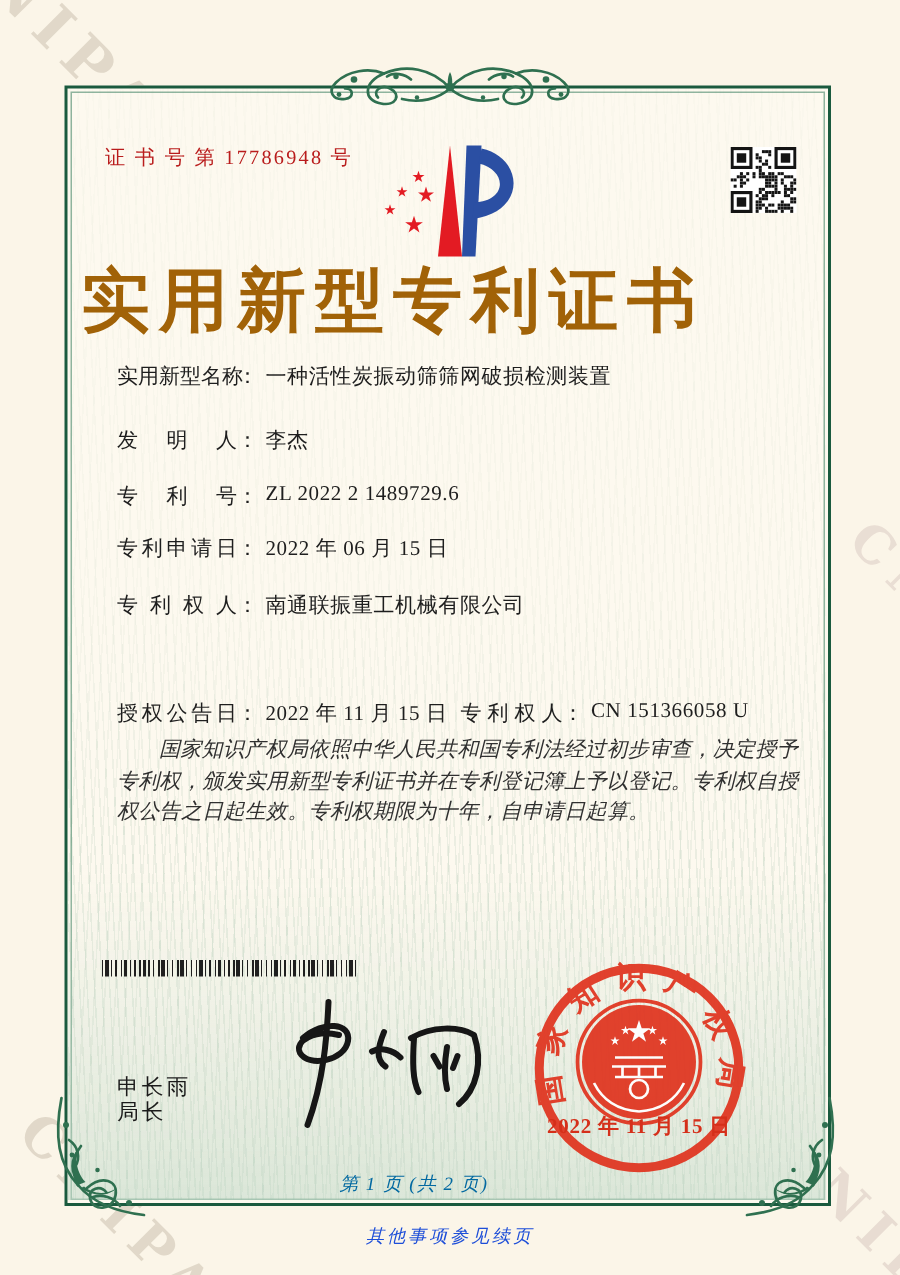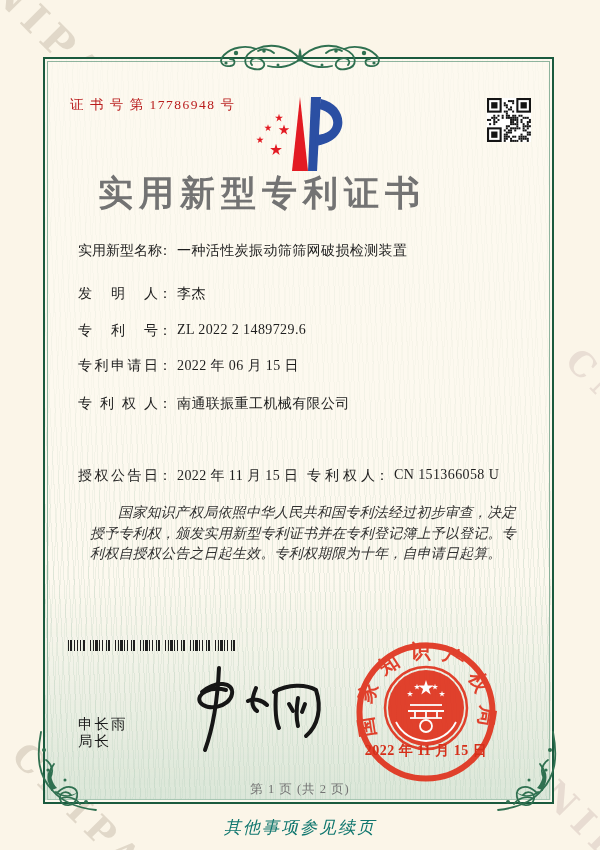--- a/index.html
+++ b/index.html
@@ -25,41 +25,41 @@
     position:absolute;left:45px;top:59px;width:506px;height:741px;
     background-image:
       linear-gradient(to top, rgba(190,214,197,0.55), rgba(190,214,197,0) 30%),
       repeating-linear-gradient(87deg, rgba(110,160,130,0.16) 0 1px, transparent 1px 5px),
       repeating-linear-gradient(93deg, rgba(110,160,130,0.13) 0 1px, transparent 1px 7px);
     -webkit-mask-image:linear-gradient(to top,#000 0%,rgba(0,0,0,.8) 30%,rgba(0,0,0,.28) 55%,rgba(0,0,0,.15) 100%);
             mask-image:linear-gradient(to top,#000 0%,rgba(0,0,0,.8) 30%,rgba(0,0,0,.28) 55%,rgba(0,0,0,.15) 100%);
   }
   .abs{position:absolute;}
   .cert-no{left:70px;top:96px;font-size:13.5px;letter-spacing:1.5px;color:#b91c1c;}
-  .title{left:0;top:170px;width:524px;text-align:center;font-size:35px;font-weight:bold;
-         letter-spacing:6px;color:#737373;}
+  .title{left:0;top:170px;width:524px;text-align:center;font-size:46px;font-weight:bold;
+         letter-spacing:6px;color:#a16207;}
   .frow{left:78px;height:18px;font-size:14px;white-space:nowrap;color:#1e1e1e;}
   .flabel{display:inline-block;width:80px;text-align:justify;text-align-last:justify;vertical-align:top;}
   .flabel.w2{width:68px;}
   .fcolon{display:inline-block;vertical-align:top;}
   .fvalue{display:inline-block;margin-left:5px;vertical-align:top;letter-spacing:0.4px;}
   .body-text{left:78px;top:491px;width:458px;font-size:14px;line-height:20.6px;
              font-style:italic;color:#303030;letter-spacing:0.2px;}
-  .body-text p{margin:12px;text-indent:2em;}
+  .body-text p{margin:0;text-indent:2em;}
   .barcode{left:68px;top:640px;width:170px;height:11px;
     background-image:repeating-linear-gradient(90deg,#1f1f1f 0 1px,transparent 1px 2px,
       #1f1f1f 2px 4.5px,transparent 4.5px 6px,#1f1f1f 6px 6.8px,transparent 6.8px 9px,
       #1f1f1f 9px 10px,transparent 10px 12.5px);}
   .director{font-family:"Liberation Sans","DejaVu Sans",sans-serif;font-size:14.5px;
             letter-spacing:2px;color:#1b1b1b;}
   .seal-date{left:352px;top:742px;width:148px;text-align:center;font-size:14px;font-weight:bold;
              color:#d52f1a;letter-spacing:0.5px;z-index:7;}
-  .page-info{left:0;top:781px;width:600px;text-align:center;font-size:12.5px;color:#737373;letter-spacing:1px;}
-  .footnote{left:0;top:816px;width:600px;text-align:center;font-size:17px;font-style:italic;
-            color:#0f766e;letter-spacing:2px;}
+  .page-info{left:0;top:781px;width:552px;text-align:center;font-size:12.5px;color:#0369a1;letter-spacing:1px;font-style:italic;}
+  .footnote{left:0;top:816px;width:600px;text-align:center;font-size:12px;font-style:italic;
+            color:#1d4ed8;letter-spacing:2px;}
   .seal-wrap{left:352px;top:638px;width:148px;height:148px;z-index:6;opacity:0.93;}
   .qr{left:487px;top:98px;width:44px;height:44px;background:#fff;}
   svg{display:block;}
 </style>
 </head>
 <body>
 
 <div class="page">
 
   <div class="wm" style="left:-58px;top:-6px;font-size:40px;">CNIPA</div>

